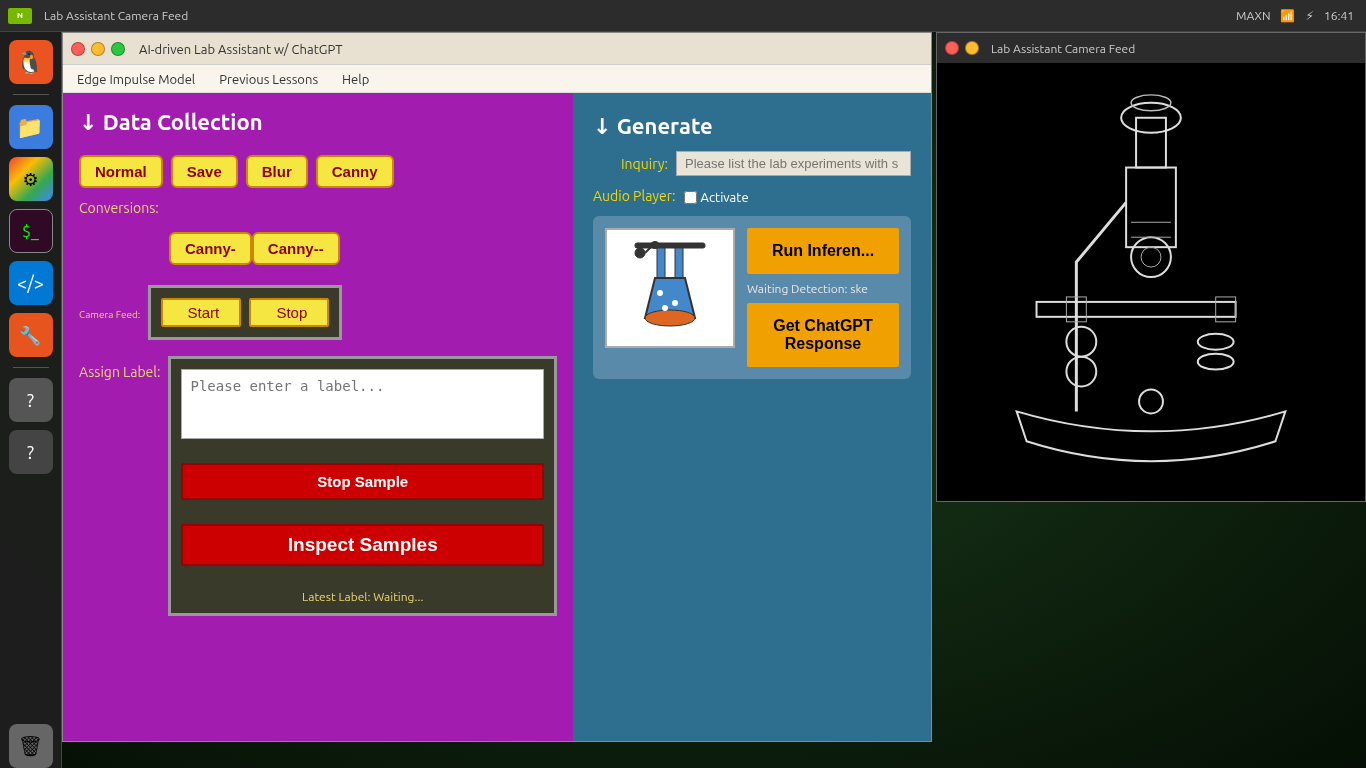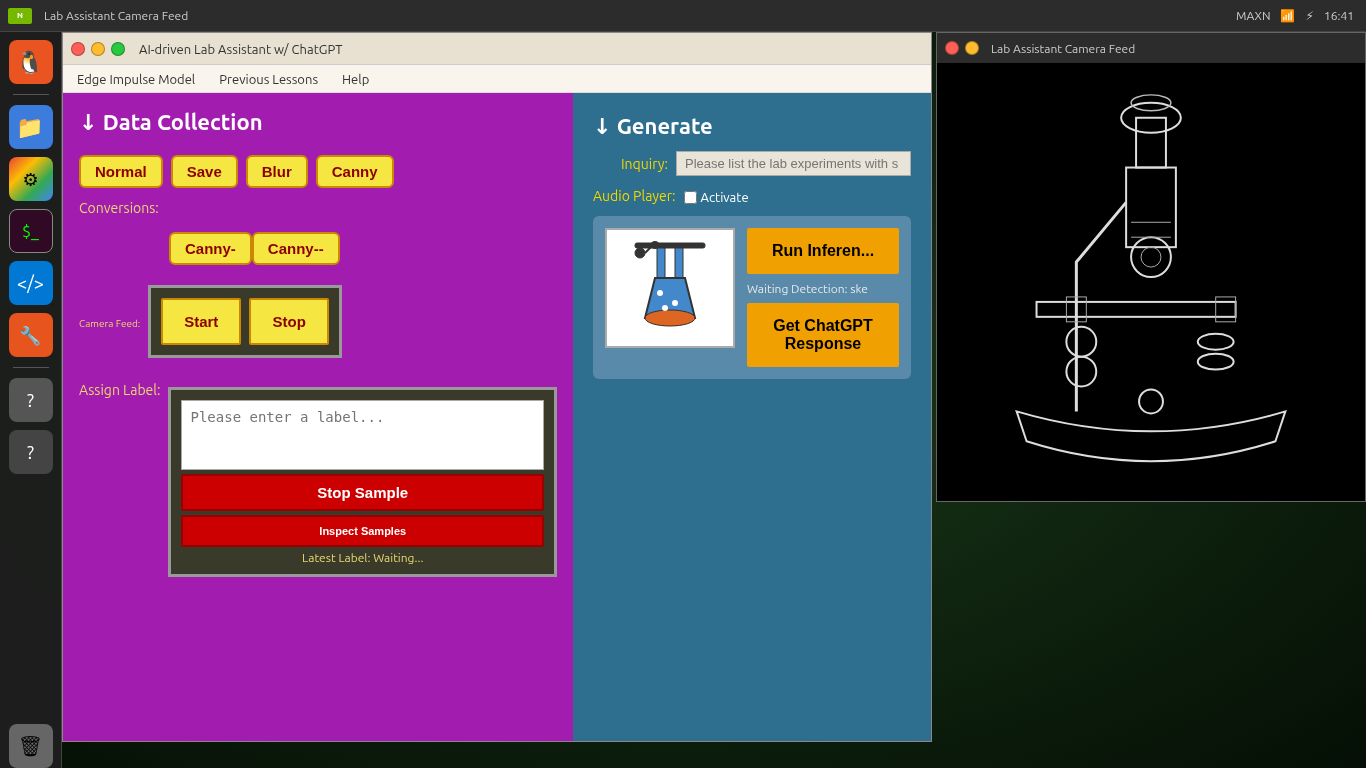--- a/index.html
+++ b/index.html
@@ -224,35 +224,35 @@
       display: flex;
       gap: 8px;
       align-items: center;
     }
 
     .cam-btn {
       background: #f5e642;
       border: 2px solid #cc8800;
       color: #8b0000;
       font-size: 15px;
-      font-weight: bold;
-      padding: 13px 20px;
+      font-weight: normal;
+      padding: 4px 20px;
       cursor: pointer;
       border-radius: 2px;
       min-width: 80px;
+      text-align: right;
     }
 
     .label-box {
       border: 3px solid #999;
       background: #3a3a2a;
       padding: 10px;
       display: flex;
       flex-direction: column;
-      gap: 4px;
-      margin-top: 13px;
+      gap: 24px;
     }
     .label-input {
       background: #fff;
       border: 1px solid #aaa;
       padding: 8px;
       font-size: 14px;
       color: #888;
       width: 100%;
       height: 70px;
       resize: none;
@@ -271,21 +271,21 @@
       padding: 8px 20px;
       cursor: pointer;
       border-radius: 2px;
       width: 100%;
     }
 
     .inspect-btn {
       background: #cc0000;
       border: 2px solid #990000;
       color: #fff;
-      font-size: 11px;
+      font-size: 19px;
       font-weight: bold;
       padding: 8px 20px;
       cursor: pointer;
       border-radius: 2px;
       width: 100%;
     }
 
     .latest-label {
       color: #e8d870;
       font-size: 12px;

